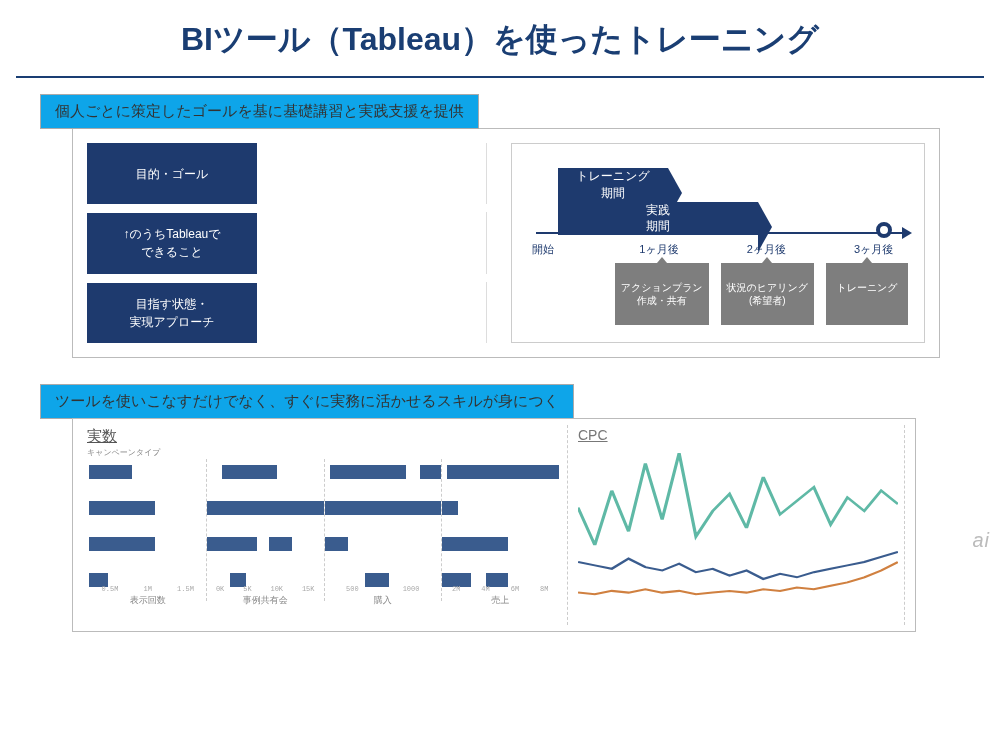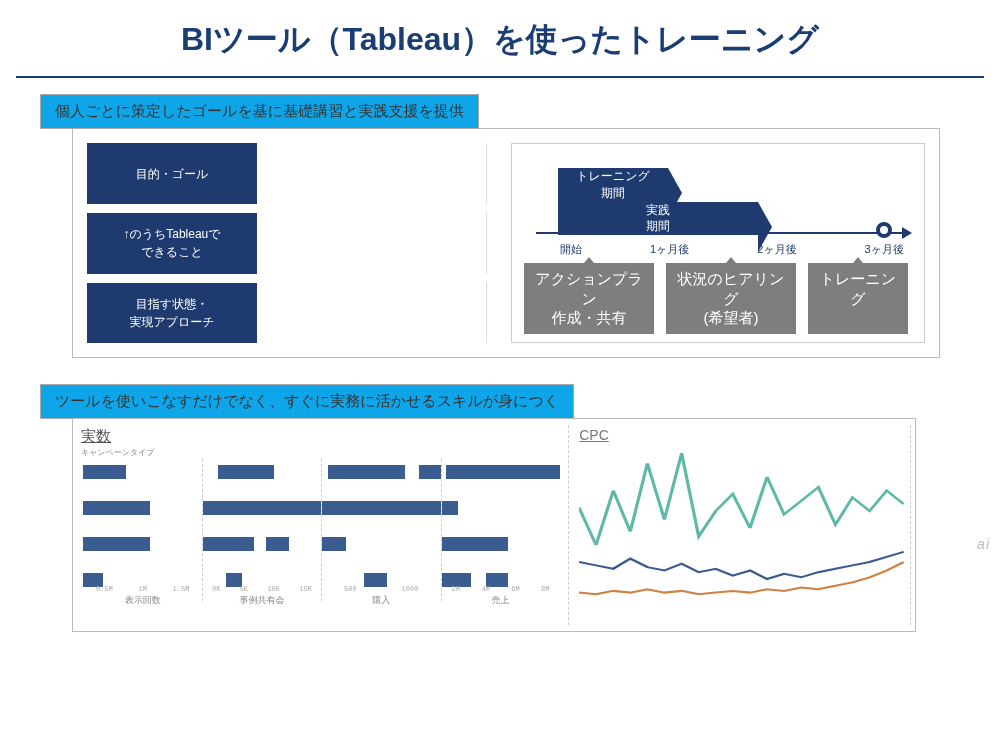--- a/index.html
+++ b/index.html
@@ -43,53 +43,53 @@
   .axis::after {
     content: ""; position: absolute; right: -6px; top: -5px; width: 0; height: 0;
     border-top: 6px solid transparent; border-bottom: 6px solid transparent;
     border-left: 10px solid #1e3a6e;
   }
   .marker {
     position: absolute; top: -10px; width: 16px; height: 16px; border-radius: 50%;
     background: #fff; border: 4px solid #1e3a6e;
   }
   .ticks { display: flex; justify-content: space-between; margin: 8px 8px 6px 8px; }
-  .tick { font-size: 11px; color: #1e3a6e; text-align: right; width: 50px; }
+  .tick { font-size: 11px; color: #1e3a6e; text-align: left; width: 50px; }
   .boxes { display: flex; justify-content: flex-end; gap: 12px; margin-right: 4px; }
   .tbox {
-    background: #7e7e7e; color: #fff; font-size: 15px; text-align: center;
-    padding: 6px 6px; line-height: 1.3; min-width: 82px; position: relative;
+    background: #7e7e7e; color: #fff; font-size: 10px; text-align: center;
+    padding: 18px 6px; line-height: 1.3; min-width: 82px; position: relative;
   }
   .tbox::before {
     content: ""; position: absolute; top: -6px; left: 50%; transform: translateX(-50%);
     width: 0; height: 0; border-left: 5px solid transparent; border-right: 5px solid transparent;
     border-bottom: 6px solid #7e7e7e;
   }
   .panel2 {
     margin: 0 84px 0 72px; border: 1px solid #bbb; height: 214px;
-    padding: 6px 4px; margin-top: -1px; position: relative;
+    padding: 6px 10px; margin-top: -1px; position: relative;
   }
   .dash { display: flex; height: 100%; gap: 0; }
   .dash-left { flex: 1.5; position: relative; border-right: 1px dashed #ccc; padding-right: 4px; }
   .dash-title { font-size: 15px; color: #555; text-decoration: underline; margin: 2px 0 1px 4px; }
   .dash-sub { font-size: 8px; color: #888; margin-left: 4px; }
   .bars-area { position: absolute; left: 6px; right: 8px; top: 34px; bottom: 24px; display: flex; }
   .bar-col { flex: 1; border-left: 1px dashed #ccc; position: relative; }
   .bar-col:first-child { border-left: none; }
   .bar-row { position: absolute; left: 0; right: 0; height: 14px; display:flex; }
   .seg { background: #3a5c8e; height: 100%; }
   .gap { background: transparent; height: 100%; }
   .xlabels { position: absolute; left: 6px; right: 8px; bottom: 18px; display: flex; font-family: Liberation Mono, monospace; }
   .xcol { flex: 1; text-align: center; font-size: 9px; color: #888; }
   .xticks { font-size:7px; color:#aaa; display:flex; justify-content:space-around; margin-bottom:1px;}
   .dash-mid, .dash-right { flex: 1; padding: 2px 6px 4px 10px; position: relative; }
   .dash-mid { border-right: 1px dashed #ccc; }
   .mini-title { font-size: 14px; color: #777; text-decoration: underline; }
   .spark { width: 100%; }
-  .watermark { position:absolute; right:10px; bottom:6px; font-size:14px; color:#bbb; font-style:italic; letter-spacing:1px;}
+  .watermark { position:absolute; right:10px; bottom:6px; font-size:20px; color:#bbb; font-style:italic; letter-spacing:1px;}
 </style>
 </head>
 <body>
 
 <div class="slide">
   <div class="title-wrap">
     <div class="title">BIツール（Tableau）を使ったトレーニング</div>
   </div>
   <hr class="rule">
 

